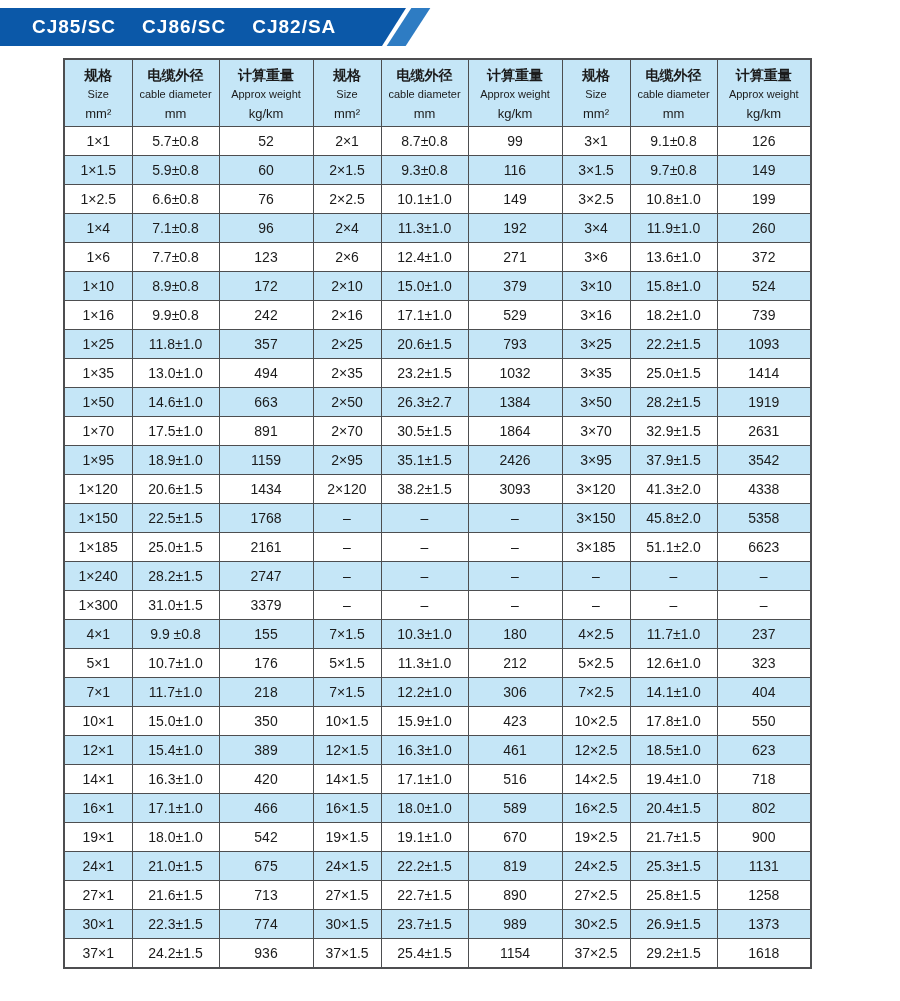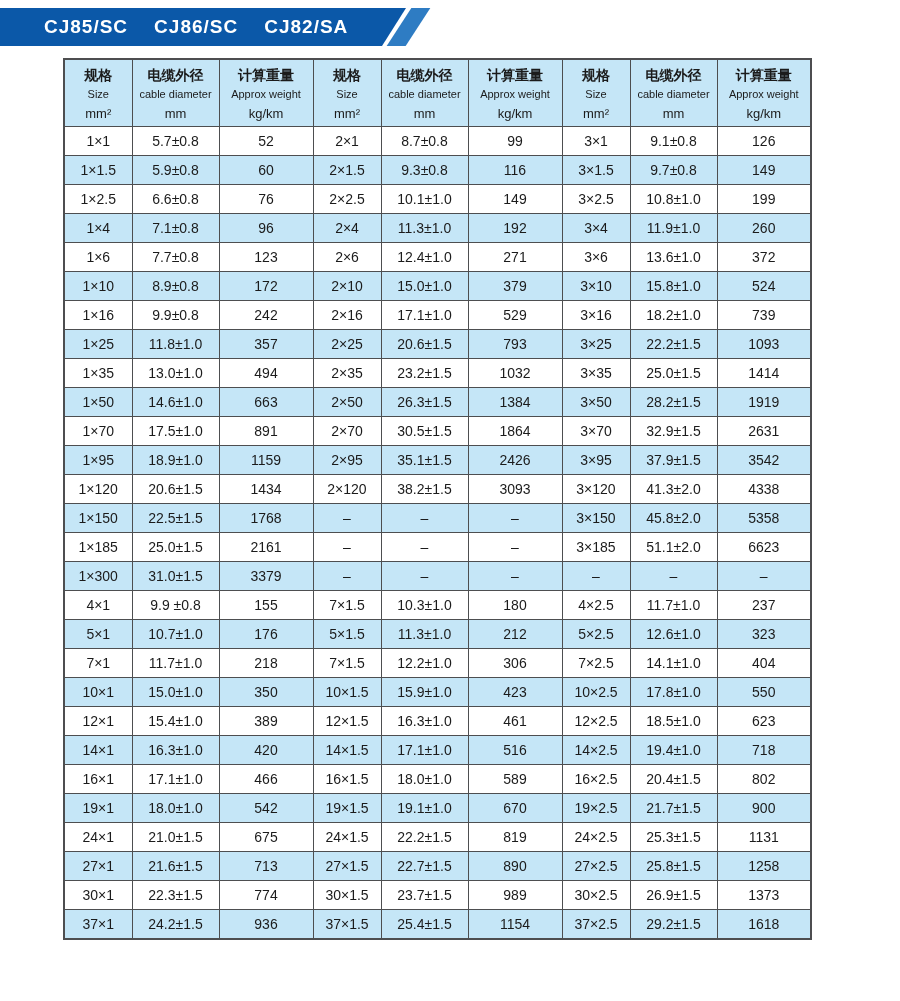--- a/index.html
+++ b/index.html
@@ -13,21 +13,21 @@
     color: #1b1b1b;
   }
   
   .banner { position: absolute; top: 8px; left: 0; width: 460px; height: 38px; }
   .banner-bar {
     position: absolute; top: 0; left: 0;
     width: 406px; height: 38px;
     background: #0b58a8;
     clip-path: polygon(0 0, 100% 0, calc(100% - 24px) 100%, 0 100%);
     display: flex; align-items: center;
-    padding-left: 44px; box-sizing: border-box;
+    padding-left: 32px; box-sizing: border-box;
   }
   .banner-bar .model {
     color: #ffffff; font-weight: bold; font-size: 19px;
     letter-spacing: 1px; white-space: nowrap; margin-right: 26px;
   }
   .banner-chip {
     position: absolute; top: 0; left: 399px;
     width: 19px; height: 38px;
     background: #2e7cc3;
     transform: skewX(-33deg);
@@ -237,21 +237,21 @@
           <td>1032</td>
           <td>3×35</td>
           <td>25.0±1.5</td>
           <td>1414</td>
         </tr>
         <tr>
           <td>1×50</td>
           <td>14.6±1.0</td>
           <td>663</td>
           <td>2×50</td>
-          <td>26.3±1.5</td>
+          <td>26.3±2.7</td>
           <td>1384</td>
           <td>3×50</td>
           <td>28.2±1.5</td>
           <td>1919</td>
         </tr>
         <tr>
           <td>1×70</td>
           <td>17.5±1.0</td>
           <td>891</td>
           <td>2×70</td>
@@ -299,20 +299,31 @@
           <td>25.0±1.5</td>
           <td>2161</td>
           <td>–</td>
           <td>–</td>
           <td>–</td>
           <td>3×185</td>
           <td>51.1±2.0</td>
           <td>6623</td>
         </tr>
         <tr>
+          <td>1×240</td>
+          <td>28.2±1.5</td>
+          <td>2747</td>
+          <td>–</td>
+          <td>–</td>
+          <td>–</td>
+          <td>–</td>
+          <td>–</td>
+          <td>–</td>
+        </tr>
+        <tr>
           <td>1×300</td>
           <td>31.0±1.5</td>
           <td>3379</td>
           <td>–</td>
           <td>–</td>
           <td>–</td>
           <td>–</td>
           <td>–</td>
           <td>–</td>
         </tr>

